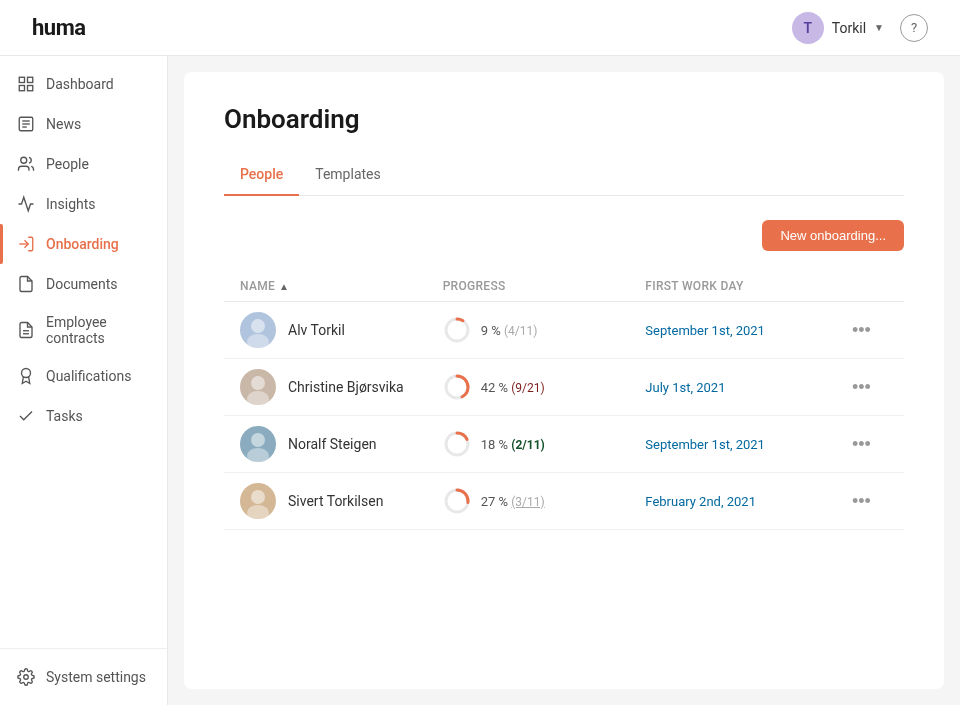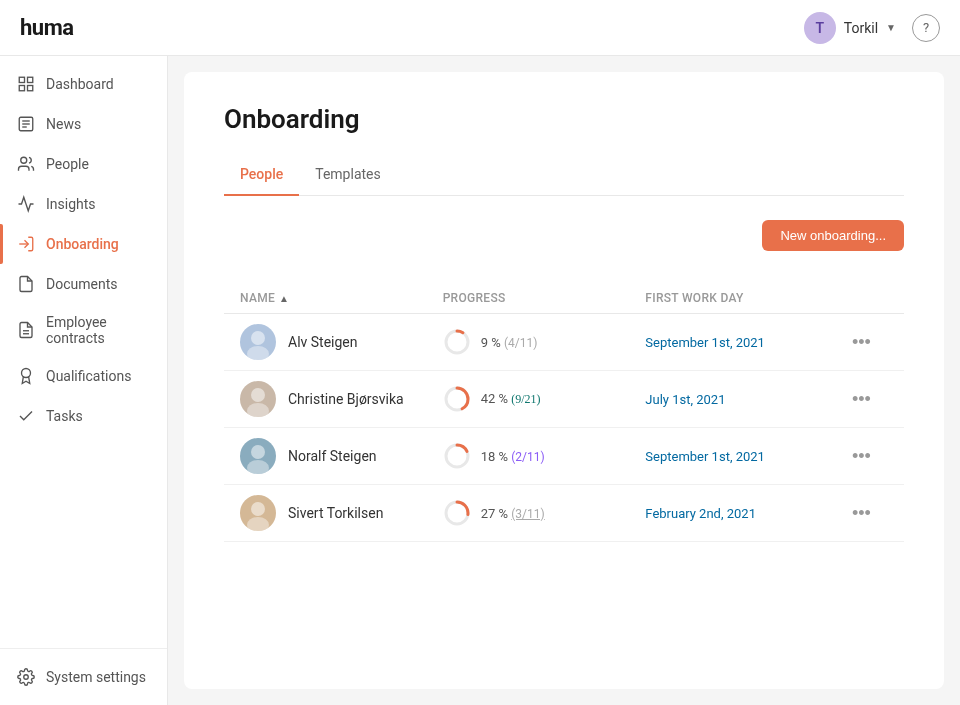--- a/index.html
+++ b/index.html
@@ -1,19 +1,19 @@
 <!DOCTYPE html>
 <html><head>
   <meta charset="utf-8">
   <style>
     * { box-sizing: border-box; margin: 0; padding: 0; }
     body { font-family: -apple-system, BlinkMacSystemFont, 'Segoe UI', Roboto, sans-serif; background: #f5f5f5; display: flex; flex-direction: column; height: 705px; width: 960px; overflow: hidden; }
 
     
-    .topbar { height: 56px; background: #fff; display: flex; align-items: center; justify-content: space-between; padding: 0 20px; border-bottom: 1px solid #e8e8e8; z-index: 10; }
+    .topbar { height: 56px; background: #fff; display: flex; align-items: center; justify-content: space-between; padding: 0 32px; border-bottom: 1px solid #e8e8e8; z-index: 10; }
     .logo { font-size: 22px; font-weight: 700; color: #1a1a1a; letter-spacing: -0.5px; }
     .topbar-right { display: flex; align-items: center; gap: 16px; }
     .user-info { display: flex; align-items: center; gap: 8px; cursor: pointer; }
     .avatar-circle { width: 32px; height: 32px; border-radius: 50%; background: #c7b8e6; display: flex; align-items: center; justify-content: center; font-size: 14px; color: #5a3e9e; font-weight: 600; overflow: hidden; }
     .user-name { font-size: 14px; color: #333; }
     .chevron-down { font-size: 10px; color: #666; }
     .help-icon { width: 28px; height: 28px; border-radius: 50%; border: 1.5px solid #999; display: flex; align-items: center; justify-content: center; font-size: 13px; color: #666; cursor: pointer; }
 
     
     .layout { display: flex; flex: 1; overflow: hidden; }
@@ -30,21 +30,21 @@
     .main { flex: 1; background: #fff; margin: 16px; border-radius: 8px; overflow: auto; padding: 32px 40px; }
 
     .page-title { font-size: 26px; font-weight: 600; color: #1a1a1a; margin-bottom: 24px; }
 
     
     .tabs { display: flex; gap: 0; border-bottom: 1px solid #e8e8e8; margin-bottom: 24px; }
     .tab { padding: 8px 16px 12px; font-size: 14px; color: #666; cursor: pointer; border-bottom: 2px solid transparent; margin-bottom: -1px; }
     .tab.active { color: #e8704a; border-bottom: 2px solid #e8704a; font-weight: 500; }
 
     
-    .toolbar { display: flex; justify-content: flex-end; margin-bottom: 32px; }
+    .toolbar { display: flex; justify-content: flex-end; margin-bottom: 20px; }
     .btn-primary { background: #e8704a; color: #fff; border: none; padding: 8px 18px; border-radius: 6px; font-size: 13px; cursor: pointer; font-weight: 500; }
 
     
     .table-header { display: grid; grid-template-columns: 1fr 1fr 1fr 40px; padding: 8px 16px; border-bottom: 1px solid #e8e8e8; }
     .col-header { font-size: 12px; color: #999; font-weight: 500; text-transform: uppercase; letter-spacing: 0.3px; display: flex; align-items: center; gap: 4px; }
     .sort-arrow { font-size: 10px; color: #666; }
 
     .table-row { display: grid; grid-template-columns: 1fr 1fr 1fr 40px; padding: 10px 16px; border-bottom: 1px solid #f0f0f0; align-items: center; }
 
     .person-cell { display: flex; align-items: center; gap: 12px; }
@@ -212,21 +212,21 @@
 
     <div id="table-body">
         <div class="table-row">
     <div class="person-cell">
       <div class="person-avatar" style="background:#b0c4de;">
         <svg width="36" height="36" viewBox="0 0 36 36">
           <circle cx="18" cy="14" r="7" fill="rgba(255,255,255,0.5)"></circle>
           <ellipse cx="18" cy="30" rx="11" ry="8" fill="rgba(255,255,255,0.4)"></ellipse>
         </svg>
       </div>
-      <span class="person-name">Alv Steigen</span>
+      <span class="person-name">Alv Torkil</span>
     </div>
     <div class="progress-cell">
       <svg class="progress-ring" width="28" height="28" viewBox="0 0 28 28">
         <circle class="ring-bg" cx="14" cy="14" r="11"></circle>
         <circle class="ring-fg" cx="14" cy="14" r="11" stroke="#e8704a" stroke-dasharray="69.11503837897544" stroke-dashoffset="62.894684924867654" fill="none" stroke-width="3" stroke-linecap="round" style="transform:rotate(-90deg);transform-origin:14px 14px;"></circle>
       </svg>
       <span class="progress-text">9 % <span style="color:#aaa;font-size:12px;">(4/11)</span></span>
     </div>
     <div class="date-cell">September 1st, 2021</div>
     <div>
@@ -241,21 +241,21 @@
           <ellipse cx="18" cy="30" rx="11" ry="8" fill="rgba(255,255,255,0.4)"></ellipse>
         </svg>
       </div>
       <span class="person-name">Christine Bjørsvika</span>
     </div>
     <div class="progress-cell">
       <svg class="progress-ring" width="28" height="28" viewBox="0 0 28 28">
         <circle class="ring-bg" cx="14" cy="14" r="11"></circle>
         <circle class="ring-fg" cx="14" cy="14" r="11" stroke="#e8704a" stroke-dasharray="69.11503837897544" stroke-dashoffset="40.08672225980576" fill="none" stroke-width="3" stroke-linecap="round" style="transform:rotate(-90deg);transform-origin:14px 14px;"></circle>
       </svg>
-      <span class="progress-text">42 % <span style="color:#0f766e;font-size:12px;font-family:Liberation Serif, serif;">(9/21)</span></span>
+      <span class="progress-text">42 % <span style="color:#7f1d1d;font-size:12px;">(9/21)</span></span>
     </div>
     <div class="date-cell">July 1st, 2021</div>
     <div>
       <button class="more-btn">•••</button>
     </div>
   </div>
         <div class="table-row">
     <div class="person-cell">
       <div class="person-avatar" style="background:#8aacbe;">
         <svg width="36" height="36" viewBox="0 0 36 36">
@@ -263,21 +263,21 @@
           <ellipse cx="18" cy="30" rx="11" ry="8" fill="rgba(255,255,255,0.4)"></ellipse>
         </svg>
       </div>
       <span class="person-name">Noralf Steigen</span>
     </div>
     <div class="progress-cell">
       <svg class="progress-ring" width="28" height="28" viewBox="0 0 28 28">
         <circle class="ring-bg" cx="14" cy="14" r="11"></circle>
         <circle class="ring-fg" cx="14" cy="14" r="11" stroke="#e8704a" stroke-dasharray="69.11503837897544" stroke-dashoffset="56.67433147075987" fill="none" stroke-width="3" stroke-linecap="round" style="transform:rotate(-90deg);transform-origin:14px 14px;"></circle>
       </svg>
-      <span class="progress-text">18 % <span style="color:#8b5cf6;font-size:12px;">(2/11)</span></span>
+      <span class="progress-text">18 % <span style="color:#14532d;font-size:12px;font-weight:bold;">(2/11)</span></span>
     </div>
     <div class="date-cell">September 1st, 2021</div>
     <div>
       <button class="more-btn">•••</button>
     </div>
   </div>
         <div class="table-row">
     <div class="person-cell">
       <div class="person-avatar" style="background:#d4b896;">
         <svg width="36" height="36" viewBox="0 0 36 36">

